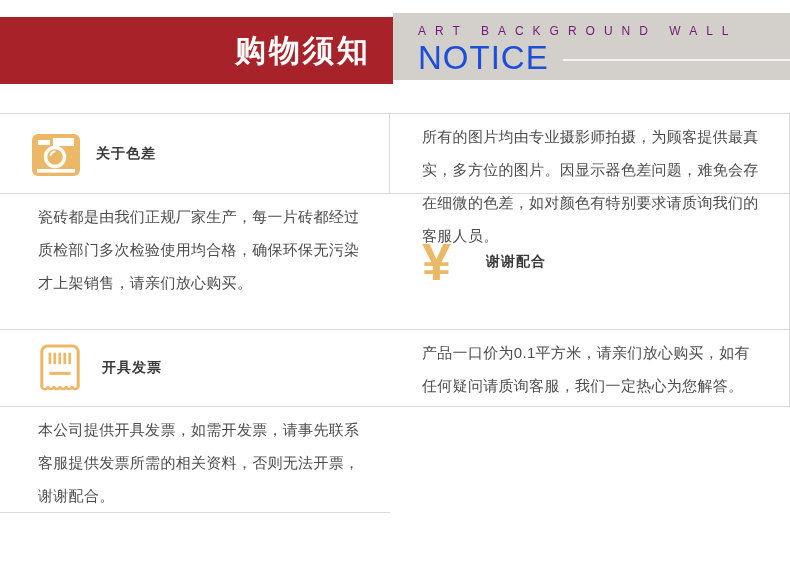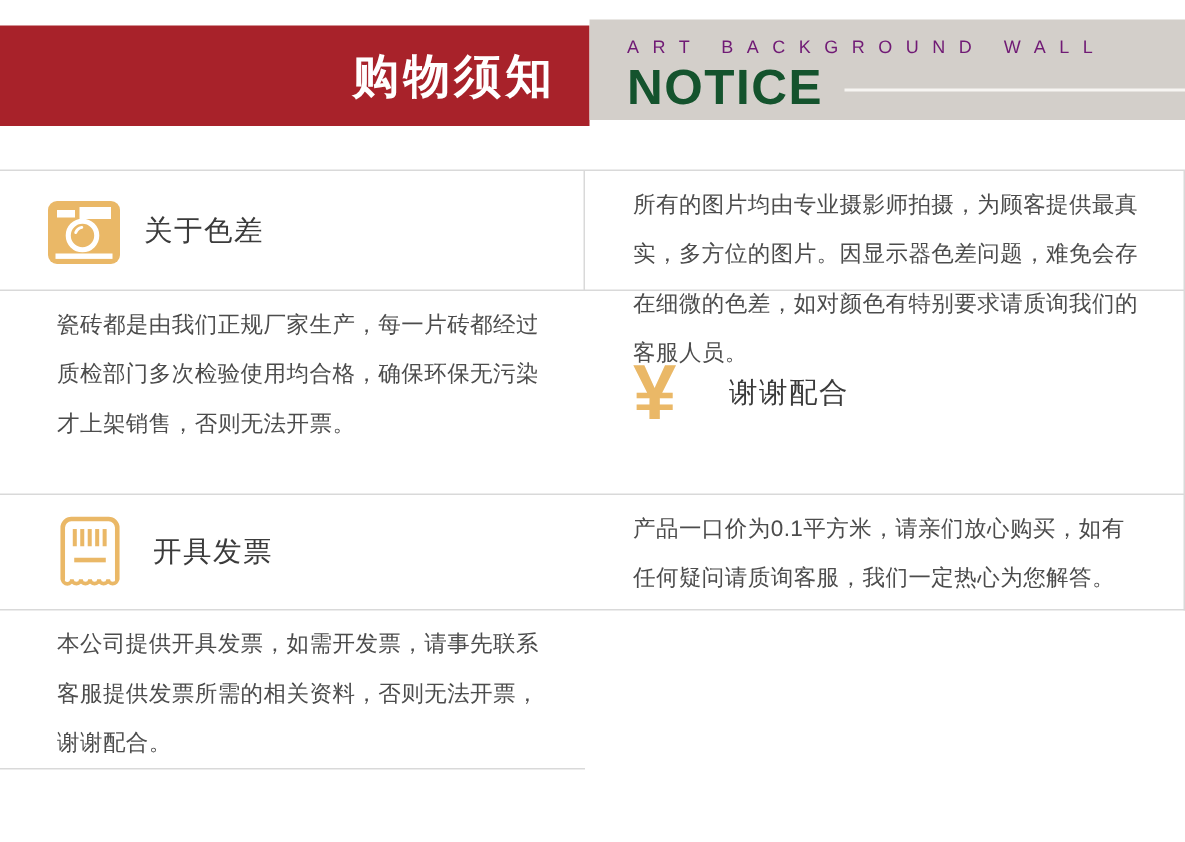--- a/index.html
+++ b/index.html
@@ -22,21 +22,21 @@
   .hdr-gray {
     position: absolute; left: 393px; top: 13px; width: 397px; height: 67px;
     background: var(--banner-gray, #d3cfca);
     padding: 11px 0 0 25px;
   }
   .hdr-eyebrow {
     color: #701a75; font-size: 12px; letter-spacing: 9px; white-space: nowrap;
   }
   .hdr-notice-row { display: flex; align-items: center; margin-top: 2px; }
   .hdr-notice {
-    color: #14532d; font-size: 33px; font-weight: 700; letter-spacing: 1px; line-height: 36px;
+    color: #1d4ed8; font-size: 33px; font-weight: 400; letter-spacing: 1px; line-height: 36px;
   }
   .hdr-rule {
     flex: 1; height: 2px; background: #f7f5f2; margin-left: 14px; transform: translateY(2px);
   }
 
   
   .grid {
     display: grid;
     grid-template-columns: 390px 400px;
     grid-template-rows: 80px 136px 77px 106px;
@@ -45,21 +45,21 @@
   }
   .cell { border-bottom: 1px solid var(--divider, #d9d9d9); }
   .cell.left { border-right: 1px solid var(--divider, #d9d9d9); }
 
   .head { display: flex; align-items: center; padding-left: 32px; }
   .cell.right.head, .cell.right.body { padding-left: 38px; }
   .iconbox {
     width: 50px; height: 58px; display: flex; align-items: center; justify-content: flex-start;
     color: var(--accent-gold, #eab867); flex: 0 0 50px;
   }
-  .sec-title { font-size: 19px; font-weight: 400; color: var(--title-color, #3b3b3b); margin-left: 14px; letter-spacing: 1px; }
+  .sec-title { font-size: 14px; font-weight: 700; color: var(--title-color, #3b3b3b); margin-left: 14px; letter-spacing: 1px; }
 
   .body { padding: 6px 28px 12px 32px; }
   .body p { font-size: 15px; line-height: 33px; color: var(--body-color, #4c4c4c); letter-spacing: 0.3px; }
 
   .yuan { font-size: 52px; font-weight: bold; line-height: 50px; }
 </style>
 </head>
 <body style="--banner-red: #a8222a; --banner-gray: #d3cfca; --accent-gold: #eab867; --divider: #d9d9d9; --title-color: #3b3b3b; --body-color: #4c4c4c;">
 
 <div class="page">
@@ -91,21 +91,21 @@
         </svg>
       </span>
       <h2 class="sec-title">关于色差</h2>
     </div>
 
 
     <div class="cell left body">
       <p>所有的图片均由专业摄影师拍摄，为顾客提供最真实，多方位的图片。因显示器色差问题，难免会存在细微的色差，如对颜色有特别要求请质询我们的客服人员。</p>
     </div>
     <div class="cell right body">
-      <p>瓷砖都是由我们正规厂家生产，每一片砖都经过质检部门多次检验使用均合格，确保环保无污染才上架销售，否则无法开票。</p>
+      <p>瓷砖都是由我们正规厂家生产，每一片砖都经过质检部门多次检验使用均合格，确保环保无污染才上架销售，请亲们放心购买。</p>
     </div>
 
     <div class="cell left head">
       <span class="iconbox">
         <span class="yuan">¥</span>
       </span>
       <h2 class="sec-title">谢谢配合</h2>
     </div>
 
     <div class="cell right head">

